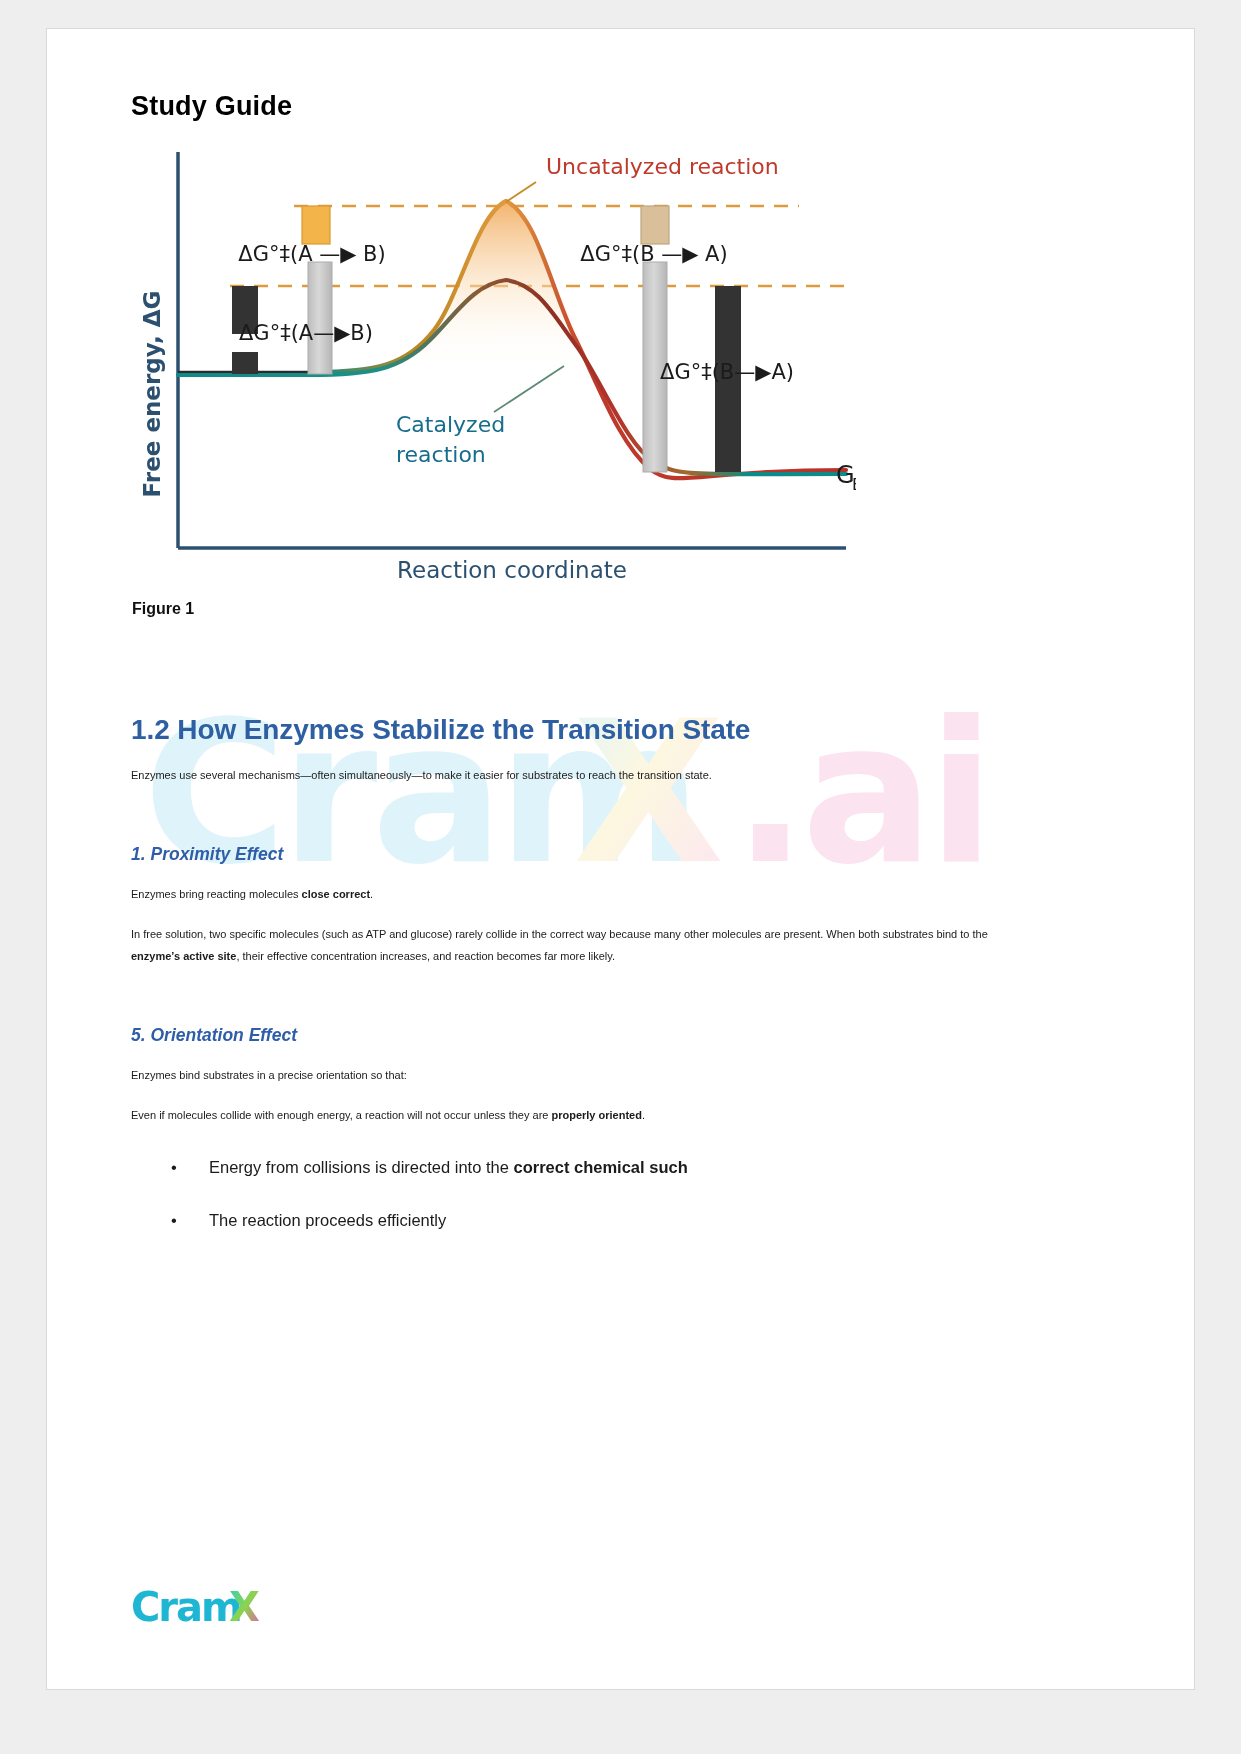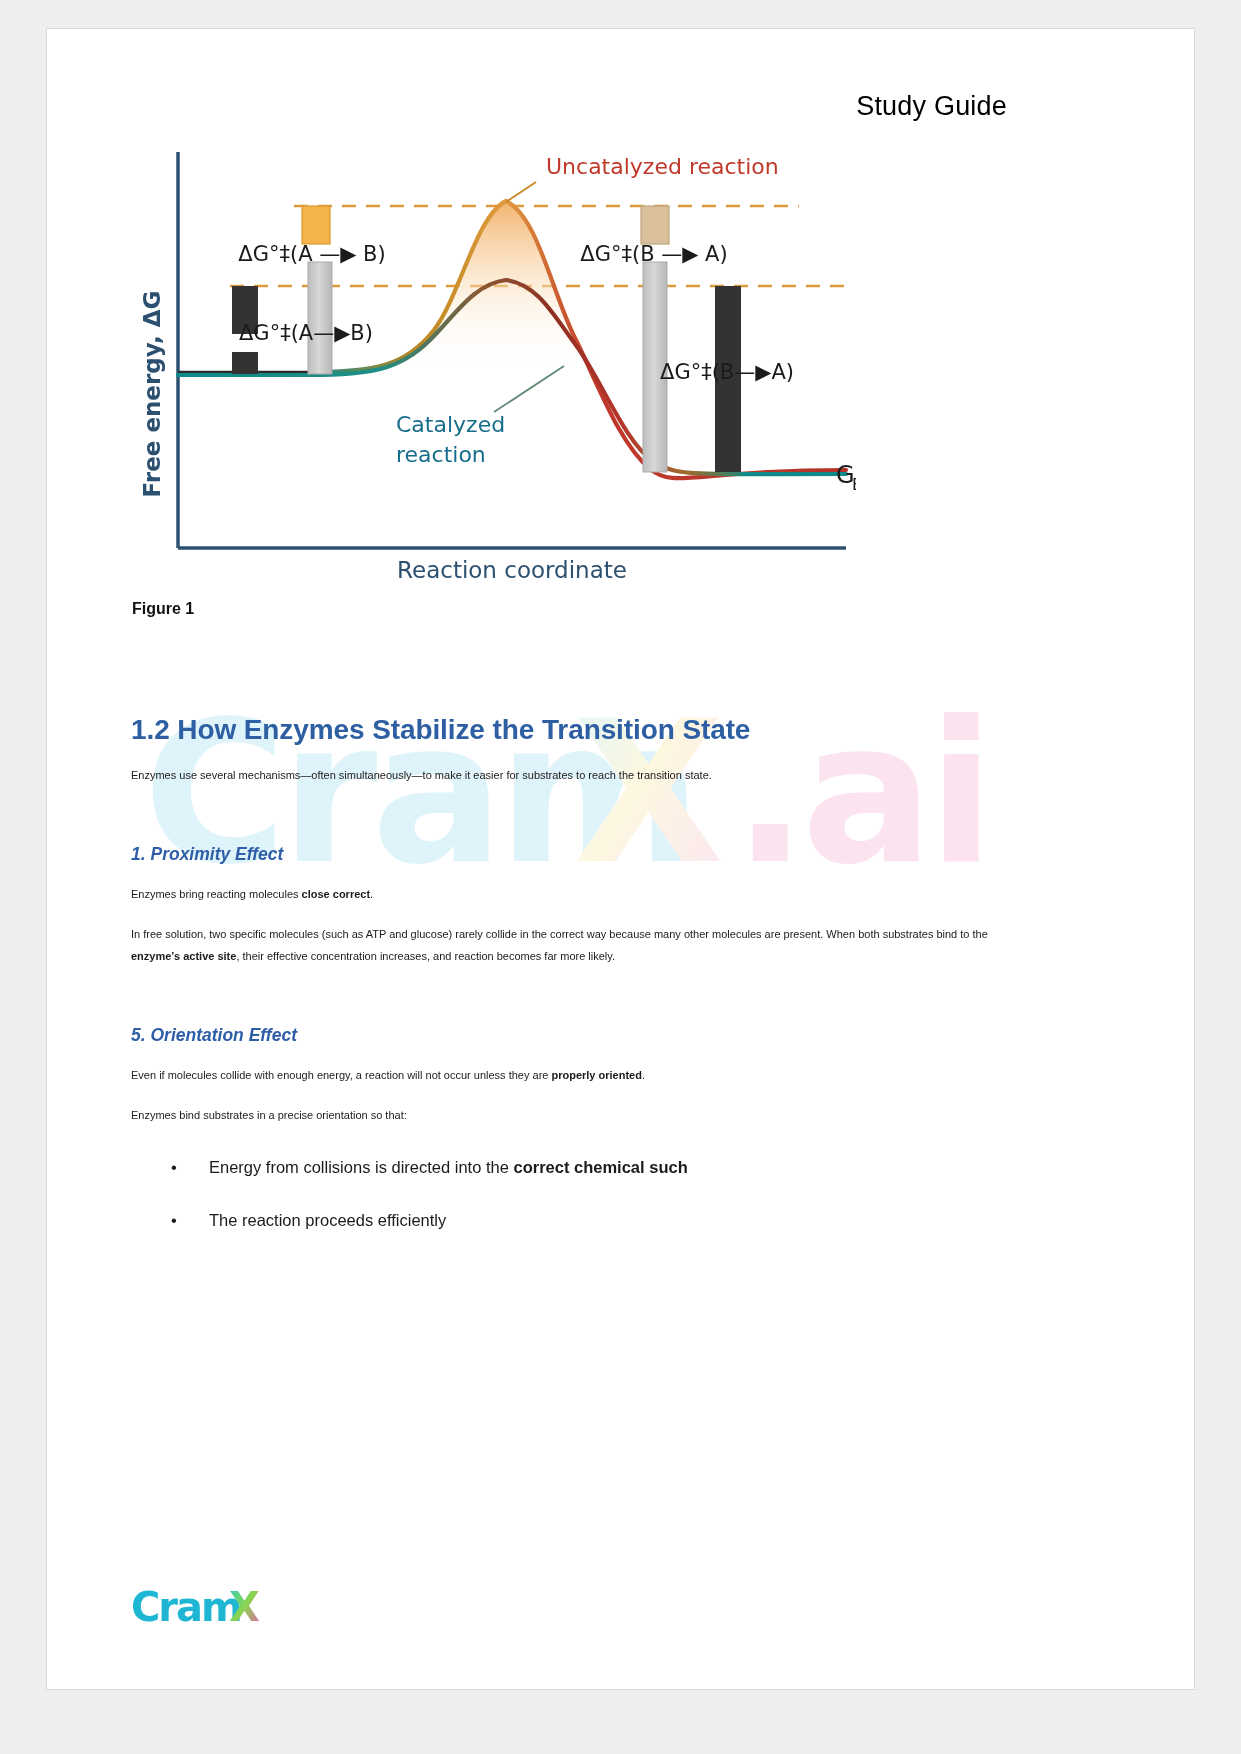--- a/index.html
+++ b/index.html
@@ -26,23 +26,23 @@
   }
   .content {
     position: absolute;
     left: 84px;
     top: 40px;
     width: 880px;
   }
 
   
   .doc-header {
-    text-align: right;
+    text-align: left;
     font-size: 27px;
-    font-weight: normal;
+    font-weight: bold;
     color: #000000;
     letter-spacing: 0.2px;
     padding-right: 4px;
     margin-top: 22px;
   }
 
   
   .figure-wrap {
     position: relative;
     margin-top: 22px;
@@ -247,23 +247,23 @@
       <p class="para">Enzymes use several mechanisms—often simultaneously—to make it easier for substrates to reach the transition state.</p>
 
       <h3 class="sub-heading">1. Proximity Effect</h3>
 
       <p class="para"><span>Enzymes bring reacting molecules </span><b>close correct</b><span>.</span></p>
 
       <p class="para"><span>In free solution, two specific molecules (such as ATP and glucose) rarely collide in the correct way because many other molecules are present. When both substrates bind to the </span><b>enzyme’s active site</b><span>, their effective concentration increases, and reaction becomes far more likely.</span></p>
 
       <h3 class="sub-heading">5. Orientation Effect</h3>
 
+      <p class="para">Enzymes bind substrates in a precise orientation so that:</p>
+
       <p class="para"><span>Even if molecules collide with enough energy, a reaction will not occur unless they are </span><b>properly oriented</b><span>.</span></p>
-
-      <p class="para">Enzymes bind substrates in a precise orientation so that:</p>
 
       <ul class="bullets">
         <li>
           <span class="bullet-dot">•</span><span>Energy from collisions is directed into the </span><b>correct chemical such</b>
         </li>
         <li>
           <span class="bullet-dot">•</span><span>The reaction proceeds efficiently</span>
         </li>
       </ul>
 

